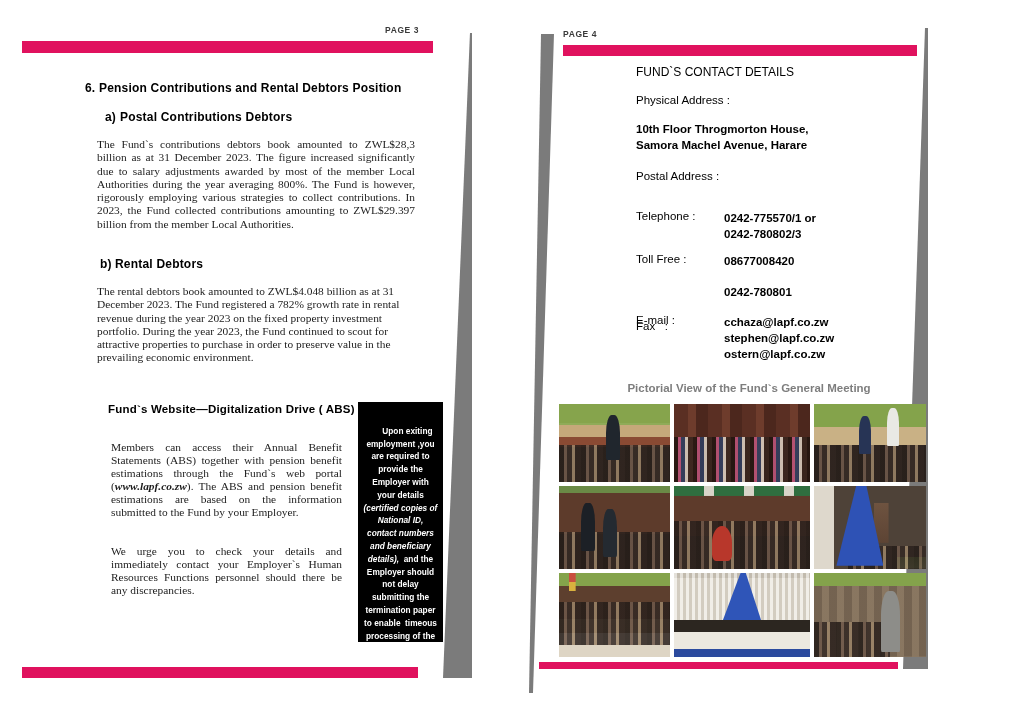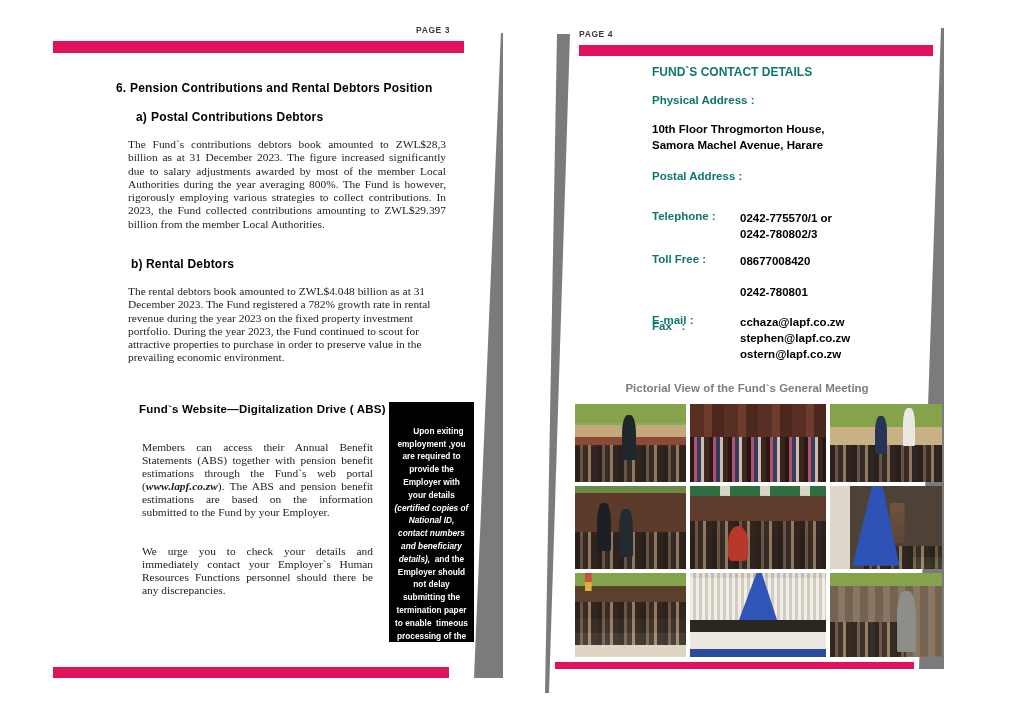--- a/index.html
+++ b/index.html
@@ -20,24 +20,24 @@
   
   .p3-h1{font-size:12px;}
   .sub-prefix{display:inline-block;width:15px;}
   .notice{background:#000;color:#fff;width:85px;height:240px;padding:10px 5px;
           box-sizing:border-box;text-align:center;font-size:8.3px;font-weight:bold;
           line-height:12.8px;}
   .notice .it{font-style:italic;}
   .weblink{font-weight:bold;font-style:italic;}
 
   
-  .contact-label{font-weight:bold;font-size:11.5px;color:#0f766e;}
+  .contact-label{font-weight:normal;font-size:11.5px;color:#000000;}
   .contact-val{font-weight:bold;font-size:11.5px;color:#000;line-height:16px;}
   .addr{font-weight:bold;font-size:11.5px;color:#000;line-height:15.5px;}
-  .caption{font-weight:bold;font-size:11.5px;color:#7E7E7E;text-align:center;}
+  .caption{font-weight:bold;font-size:11.5px;color:#7E7E7E;text-align:center;padding-left:18px;}
 
   
   .grid{display:grid;grid-template-columns:111px 136px 112px;
         grid-template-rows:78px 83px 84px;gap:4px;z-index:2;}
   .photo{position:relative;overflow:hidden;background:#5e4a3a;}
   .photo::before{content:"";position:absolute;left:0;right:0;bottom:0;top:var(--ct,52%);
     background:repeating-linear-gradient(90deg,#241c18 0 5px,#6e584a 5px 8px,#332823 8px 13px,
       #9b8468 13px 16px,#2b211d 16px 22px);opacity:.85;}
   .photo::after{content:"";position:absolute;}
 
@@ -92,21 +92,21 @@
        linear-gradient(180deg,#84a34b 0 16%,#8c7a64 16% 100%);}
   .ph9::before{right:32%;}
   .ph9::after{left:60%;top:22%;width:17%;height:72%;background:#8d8d89;
        border-radius:40% 40% 4% 4%;}
 </style>
 </head>
 <body>
 
 <div class="stage">
 
-  <div class="abs" style="left:0;top:0;width:500px;height:719px;margin-left:31px;">
+  <div class="abs" style="left:0;top:0;width:500px;height:719px;">
 
     <div class="abs shadow" style="left:443px;top:33px;width:29px;height:645px;clip-path:polygon(93% 0,100% 0,100% 100%,0 100%);"></div>
 
     <div class="abs pagelabel" style="left:385px;top:25px;">PAGE 3</div>
 
     <div class="abs bar" style="left:22px;top:41px;width:411px;height:12px;"></div>
 
     <div class="abs h-sans p3-h1" style="left:85px;top:81px;">6. Pension Contributions and Rental Debtors Position</div>
 
     <div class="abs h-sans" style="left:105px;top:110px;">
@@ -129,21 +129,21 @@
       <span>Members can access their Annual Benefit Statements (ABS) together with pension benefit estimations through the Fund`s web portal (</span><span class="weblink">www.lapf.co.zw</span><span>). The ABS and pension benefit estimations are based on the information submitted to the Fund by your Employer.</span>
     </div>
 
     <div class="abs notice pre" style="left:358px;top:402px;">
       <span>Upon exiting employment ,you are required to provide the Employer with your details </span><span class="it">(certified copies of National ID, contact numbers and beneficiary details),</span><span>  and the Employer should not delay submitting the termination paper to enable  timeous processing of the benefits payable.</span>
     </div>
 
     <div class="abs bar" style="left:22px;top:667px;width:396px;height:11px;"></div>
   </div>
 
-  <div class="abs" style="left:492px;top:0;width:524px;height:520px;">
+  <div class="abs" style="left:476px;top:0;width:524px;height:520px;">
 
     <div class="abs shadow" style="left:53px;top:34px;width:25px;height:659px;clip-path:polygon(48% 0,100% 0,16% 100%,0 100%);"></div>
     <div class="abs shadow" style="left:427px;top:28px;width:25px;height:641px;clip-path:polygon(88% 0,100% 0,100% 100%,0 100%);"></div>
 
     <div class="abs pagelabel" style="left:87px;top:29px;">PAGE 4</div>
 
     <div class="abs bar" style="left:87px;top:45px;width:354px;height:11px;"></div>
 
     <div class="abs contact-label" style="left:160px;top:65px;font-size:12px;">FUND`S CONTACT DETAILS</div>
 

